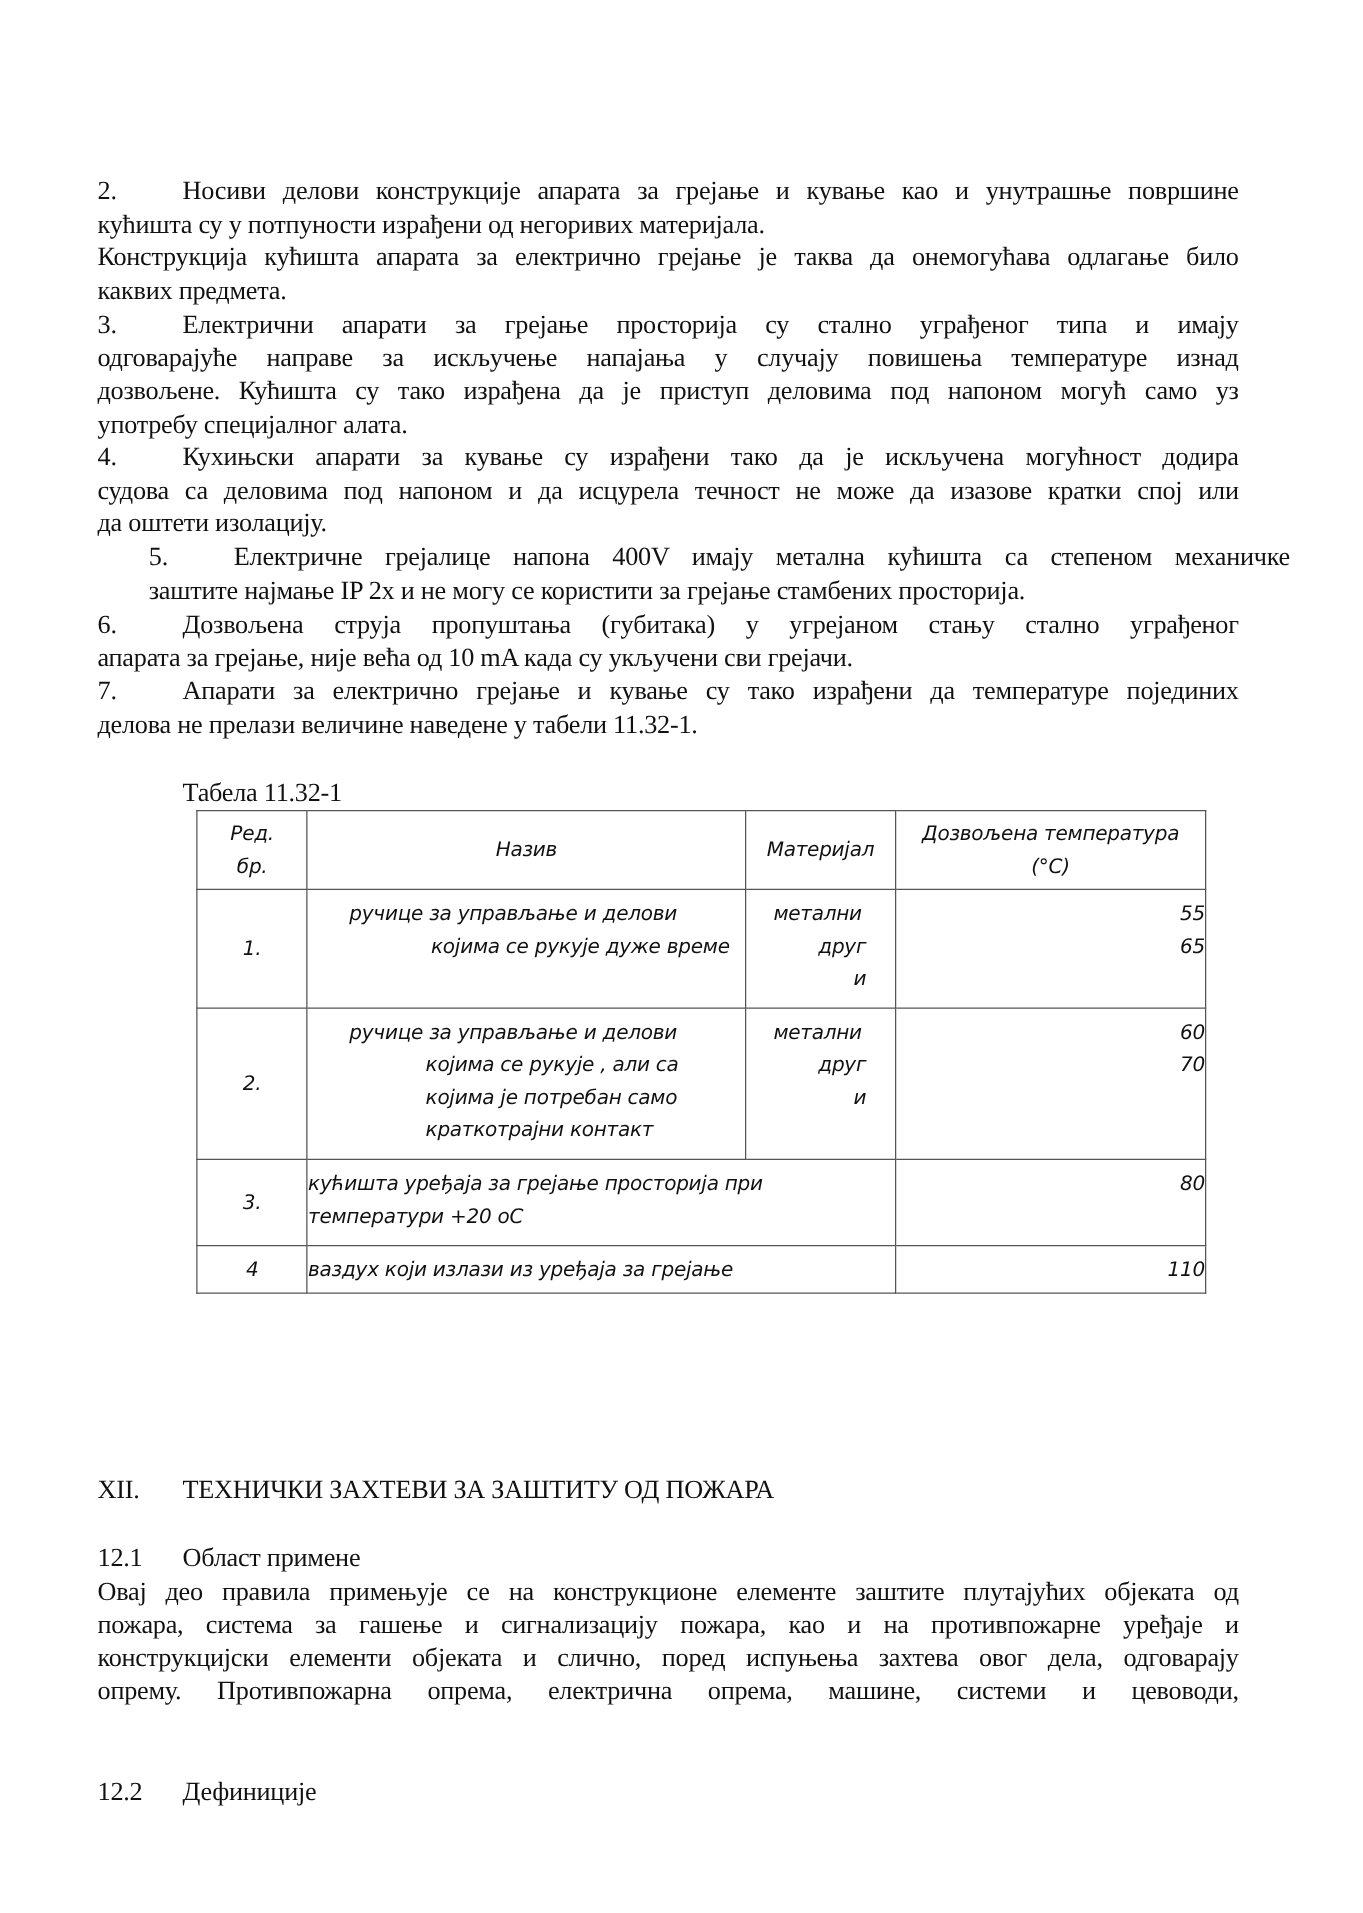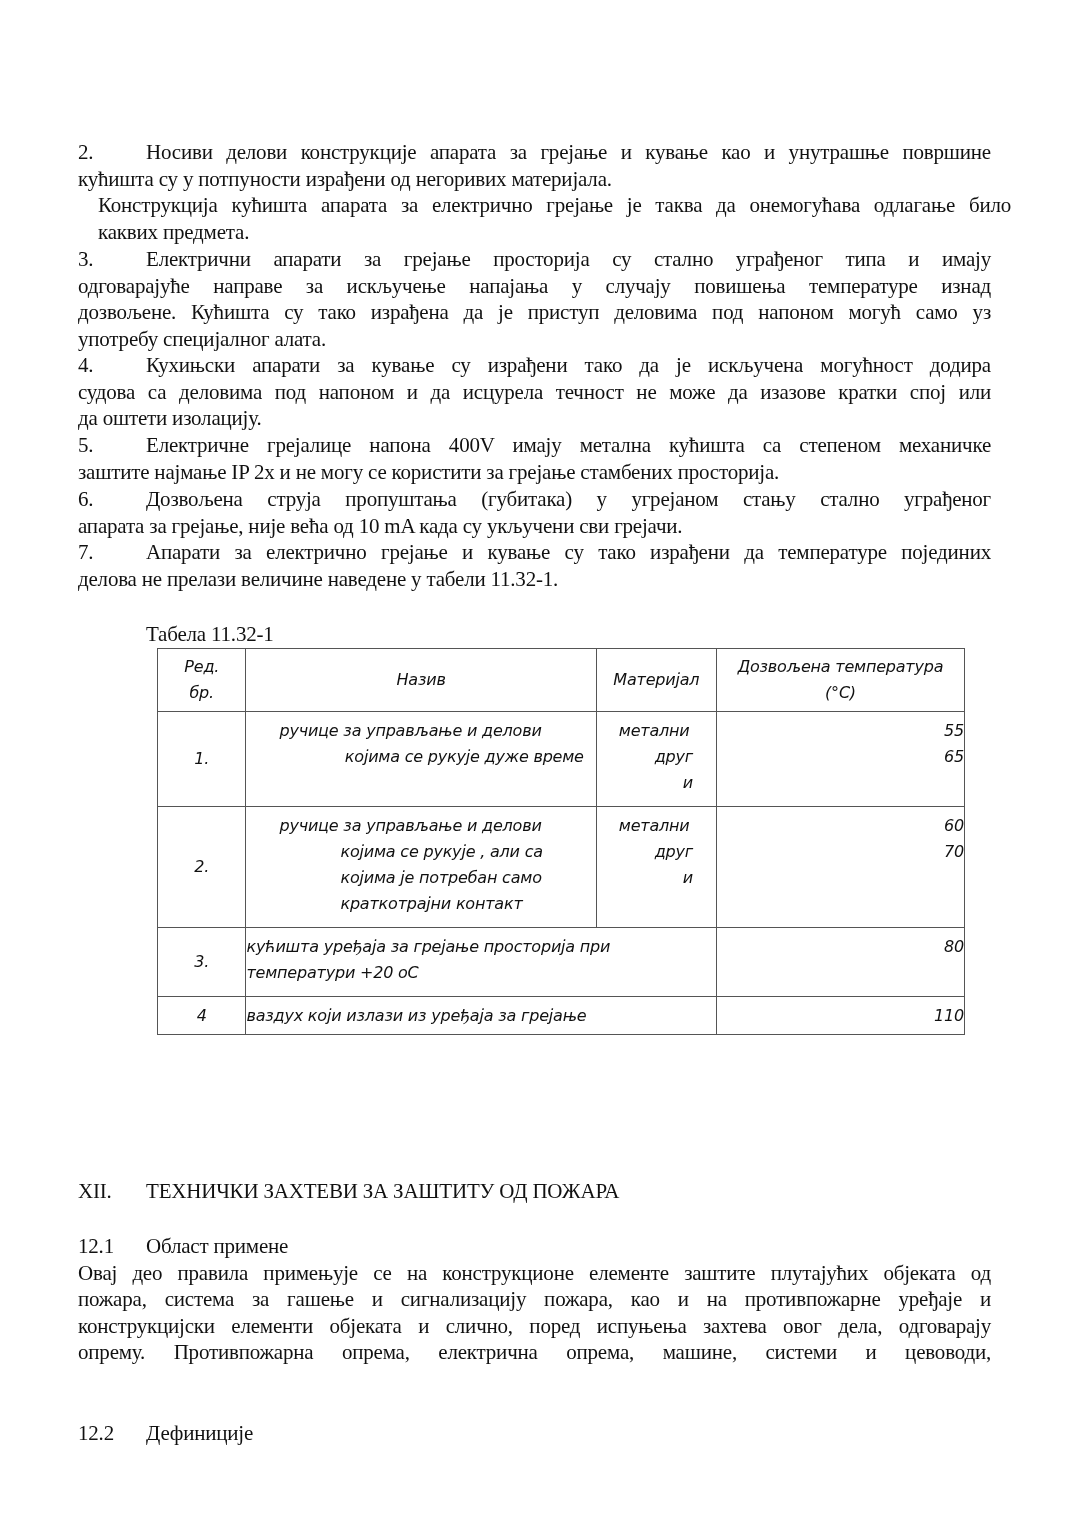--- a/index.html
+++ b/index.html
@@ -38,39 +38,39 @@
 </head>
 <body>
 
 <div class="page serif">
 
   <div class="p" style="top:139px;">
     <span class="jl"><span class="num">2.</span><span>Носиви делови конструкције апарата за грејање и кување као и унутрашње површине</span></span>
     <span class="line">кућишта су у потпуности израђени од негоривих материјала.</span>
   </div>
 
-  <div class="p" style="top:192px;margin-left:20px;">
+  <div class="p" style="top:192px;">
     <span class="jl">Конструкција кућишта апарата за електрично грејање је таква да онемогућава одлагање било</span>
     <span class="line">каквих предмета.</span>
   </div>
 
   <div class="p" style="top:246px;">
     <span class="jl"><span class="num">3.</span><span>Електрични апарати за грејање просторија су стално уграђеног типа и имају</span></span>
     <span class="jl">одговарајуће направе за искључење напајања у случају повишења температуре изнад</span>
     <span class="jl">дозвољене. Кућишта су тако израђена да је приступ деловима под напоном могућ само уз</span>
     <span class="line">употребу специјалног алата.</span>
   </div>
 
   <div class="p" style="top:352px;">
     <span class="jl"><span class="num">4.</span><span>Кухињски апарати за кување су израђени тако да је искључена могућност додира</span></span>
     <span class="jl">судова са деловима под напоном и да исцурела течност не може да изазове кратки спој или</span>
     <span class="line">да оштети изолацију.</span>
   </div>
 
-  <div class="p" style="top:432px;">
+  <div class="p" style="top:432px;margin-left:41px;">
     <span class="jl"><span class="num">5.</span><span>Електричне грејалице напона 400V имају метална кућишта са степеном механичке</span></span>
     <span class="line">заштите најмање IP 2x и не могу се користити за грејање стамбених просторија.</span>
   </div>
 
   <div class="p" style="top:486px;">
     <span class="jl"><span class="num">6.</span><span>Дозвољена струја пропуштања (губитака) у угрејаном стању стално уграђеног</span></span>
     <span class="line">апарата за грејање, није већа од 10 mA када су укључени сви грејачи.</span>
   </div>
 
   <div class="p" style="top:539px;">

